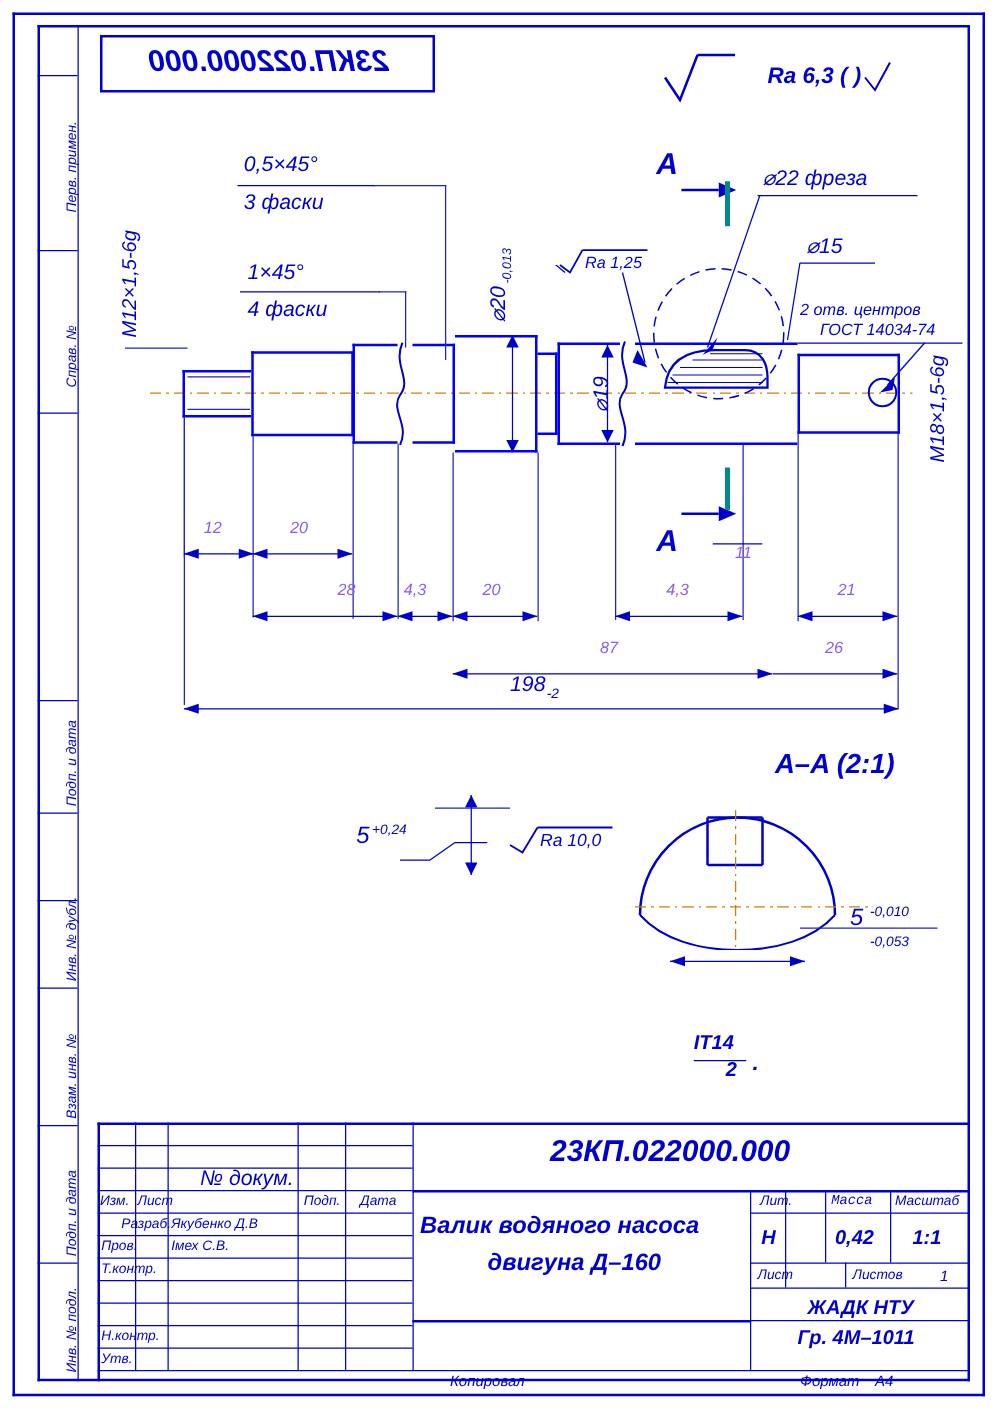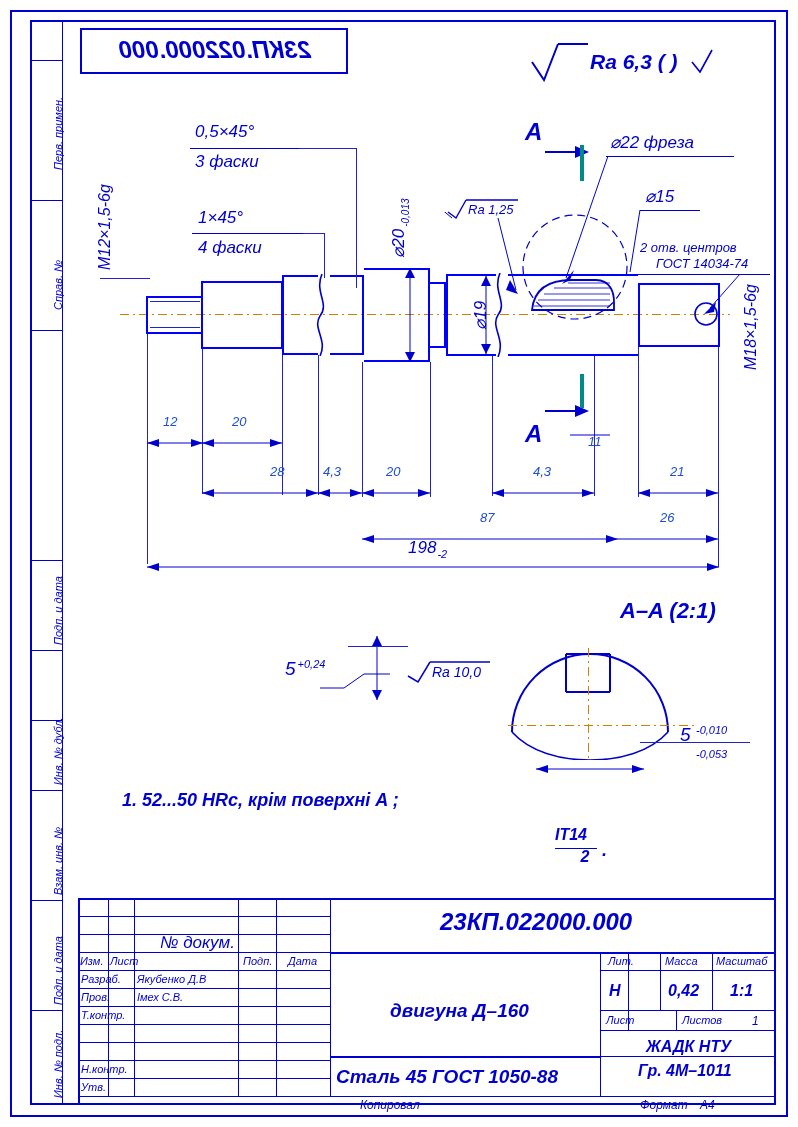--- a/index.html
+++ b/index.html
@@ -4,21 +4,21 @@
 <style>
   html,body{margin:0;padding:0;background:#ffffff;}
   body{font-family:"Liberation Sans",sans-serif;}
   #sheet{position:relative;width:798px;height:1127px;background:#ffffff;overflow:hidden;}
   .abs{position:absolute;}
   .ln{position:absolute;background:#0000d0;}
   .lnb{position:absolute;background:#0000ff;}
   .thin{position:absolute;background:#2222cc;}
   .txt{position:absolute;color:#0000cc;font-style:italic;white-space:nowrap;}
   .txtb{position:absolute;color:#0000d0;font-style:italic;white-space:nowrap;font-weight:bold;}
-  .dim{position:absolute;color:#1d4ed8;font-style:italic;white-space:nowrap;font-size:13px;}
+  .dim{position:absolute;color:#8b5cf6;font-style:italic;white-space:nowrap;font-size:13px;}
   .vert{transform-origin:0 0;}
   .cl{position:absolute;background:repeating-linear-gradient(to right,#d08000 0 9px,transparent 9px 13px,#d08000 13px 15px,transparent 15px 19px);height:1px;}
   .clv{position:absolute;background:repeating-linear-gradient(to bottom,#d08000 0 9px,transparent 9px 13px,#d08000 13px 15px,transparent 15px 19px);width:1px;}
 </style>
 </head>
 <body>
 
 <div id="sheet">
 
   <div class="ln" style="left:10px;top:10px;width:778px;height:2px;"></div>
@@ -50,21 +50,21 @@
   <div class="txt vert" style="left:52px;top:1005px;transform:rotate(-90deg);font-size:11px;">Подп. и дата</div>
   <div class="txt vert" style="left:52px;top:1098px;transform:rotate(-90deg);font-size:11px;">Инв. № подл.</div>
 
   <div class="abs" style="left:80px;top:28px;width:264px;height:42px;border:2px solid #0000d0;"></div>
   <div class="txtb" style="left:95px;top:36px;font-size:24px;transform:scaleX(-1);transform-origin:center;width:240px;text-align:center;">23КП.022000.000</div>
 
   <svg class="abs" style="left:530px;top:40px;" width="60" height="42">
     <polyline points="2,22 14,40 28,4" fill="none" stroke="#0000cc" stroke-width="2"></polyline>
     <line x1="28" y1="4" x2="58" y2="4" stroke="#0000cc" stroke-width="2"></line>
   </svg>
-  <div class="txtb" style="left:590px;top:50px;font-size:21px;">
+  <div class="txtb" style="left:614px;top:50px;font-size:18px;">
     <span>Ra 6,3 (    )</span>
   </div>
   <svg class="abs" style="left:690px;top:48px;" width="26" height="26">
     <polyline points="2,14 10,24 22,2" fill="none" stroke="#0000cc" stroke-width="1.6"></polyline>
   </svg>
 
   <div class="cl" style="left:120px;top:314px;width:610px;"></div>
 
   <div class="lnb" style="left:146px;top:296px;width:55px;height:2px;"></div>
   <div class="lnb" style="left:146px;top:332px;width:55px;height:2px;"></div>
@@ -334,21 +334,20 @@
       <span class="txt" style="position:relative;font-size:11px;top:6px;">-0,053</span>
     </span>
   </div>
   <div class="thin" style="left:640px;top:742px;width:110px;height:1px;"></div>
   <svg class="abs" style="left:536px;top:764px;" width="108" height="10">
     <line x1="0" y1="5" x2="108" y2="5" stroke="#0000cc" stroke-width="1"></line>
     <polygon points="0,5 12,1 12,9" fill="#0000cc"></polygon>
     <polygon points="108,5 96,1 96,9" fill="#0000cc"></polygon>
   </svg>
 
-  <div class="txtb" style="left:122px;top:790px;font-size:18px;">1. 52...50 HRc, крім поверхні A ;</div>
   <div class="abs" style="left:555px;top:826px;text-align:center;">
     <div class="txtb" style="position:relative;font-size:16px;">IT14</div>
     <div class="ln" style="left:0;top:22px;width:42px;height:1px;"></div>
     <div class="txtb" style="position:relative;left:14px;top:4px;font-size:16px;">2</div>
   </div>
   <div class="txtb" style="left:602px;top:840px;font-size:18px;">.</div>
 
   <div class="ln" style="left:78px;top:898px;width:698px;height:2px;"></div>
   <div class="ln" style="left:78px;top:898px;width:2px;height:207px;"></div>
 
@@ -369,47 +368,47 @@
   <div class="ln" style="left:238px;top:898px;width:1px;height:198px;"></div>
   <div class="ln" style="left:276px;top:898px;width:1px;height:198px;"></div>
   <div class="ln" style="left:330px;top:898px;width:1px;height:198px;"></div>
 
   <div class="txt" style="left:80px;top:955px;font-size:11px;">Изм.</div>
   <div class="txt" style="left:110px;top:955px;font-size:11px;">Лист</div>
   <div class="txt" style="left:160px;top:933px;font-size:17px;">№ докум.</div>
   <div class="txt" style="left:243px;top:955px;font-size:11px;">Подп.</div>
   <div class="txt" style="left:288px;top:955px;font-size:11px;">Дата</div>
 
-  <div class="txt" style="left:81px;top:973px;font-size:11px;">Разраб.</div>
+  <div class="txt" style="left:81px;top:973px;font-size:11px;padding-left:16px;">Разраб.</div>
   <div class="txt" style="left:137px;top:973px;font-size:11px;">Якубенко Д.В</div>
   <div class="txt" style="left:81px;top:991px;font-size:11px;">Пров.</div>
   <div class="txt" style="left:137px;top:991px;font-size:11px;">Імех С.В.</div>
   <div class="txt" style="left:81px;top:1009px;font-size:11px;">Т.контр.</div>
   <div class="txt" style="left:81px;top:1063px;font-size:11px;">Н.контр.</div>
   <div class="txt" style="left:81px;top:1081px;font-size:11px;">Утв.</div>
 
   <div class="ln" style="left:330px;top:952px;width:446px;height:2px;"></div>
   <div class="txtb" style="left:440px;top:908px;font-size:24px;">23КП.022000.000</div>
 
   <div class="ln" style="left:600px;top:952px;width:1px;height:144px;"></div>
   <div class="ln" style="left:330px;top:1056px;width:270px;height:2px;"></div>
+  <div class="txtb" style="left:336px;top:970px;font-size:19px;">Валик водяного насоса</div>
   <div class="txtb" style="left:390px;top:1000px;font-size:19px;">двигуна Д–160</div>
-  <div class="txtb" style="left:336px;top:1066px;font-size:19px;">Сталь 45 ГОСТ 1050-88</div>
 
   <div class="ln" style="left:600px;top:970px;width:176px;height:1px;"></div>
   <div class="ln" style="left:600px;top:1010px;width:176px;height:1px;"></div>
   <div class="ln" style="left:600px;top:1030px;width:176px;height:1px;"></div>
   <div class="ln" style="left:600px;top:1056px;width:176px;height:1px;"></div>
   <div class="ln" style="left:628px;top:952px;width:1px;height:78px;"></div>
   <div class="ln" style="left:660px;top:952px;width:1px;height:58px;"></div>
   <div class="ln" style="left:712px;top:952px;width:1px;height:58px;"></div>
   <div class="ln" style="left:676px;top:1010px;width:1px;height:20px;"></div>
 
   <div class="txt" style="left:608px;top:955px;font-size:11px;">Лит.</div>
-  <div class="txt" style="left:665px;top:955px;font-size:11px;">Масса</div>
+  <div class="txt" style="left:665px;top:955px;font-size:11px;font-family:Liberation Mono, monospace;">Масса</div>
   <div class="txt" style="left:716px;top:955px;font-size:11px;">Масштаб</div>
   <div class="txtb" style="left:609px;top:982px;font-size:16px;">Н</div>
   <div class="txtb" style="left:668px;top:982px;font-size:16px;">0,42</div>
   <div class="txtb" style="left:730px;top:982px;font-size:16px;">1:1</div>
 
   <div class="txt" style="left:606px;top:1014px;font-size:11px;">Лист</div>
   <div class="txt" style="left:682px;top:1014px;font-size:11px;">Листов</div>
   <div class="txt" style="left:752px;top:1014px;font-size:12px;">1</div>
 
   <div class="txtb" style="left:646px;top:1038px;font-size:16px;">ЖАДК НТУ</div>

